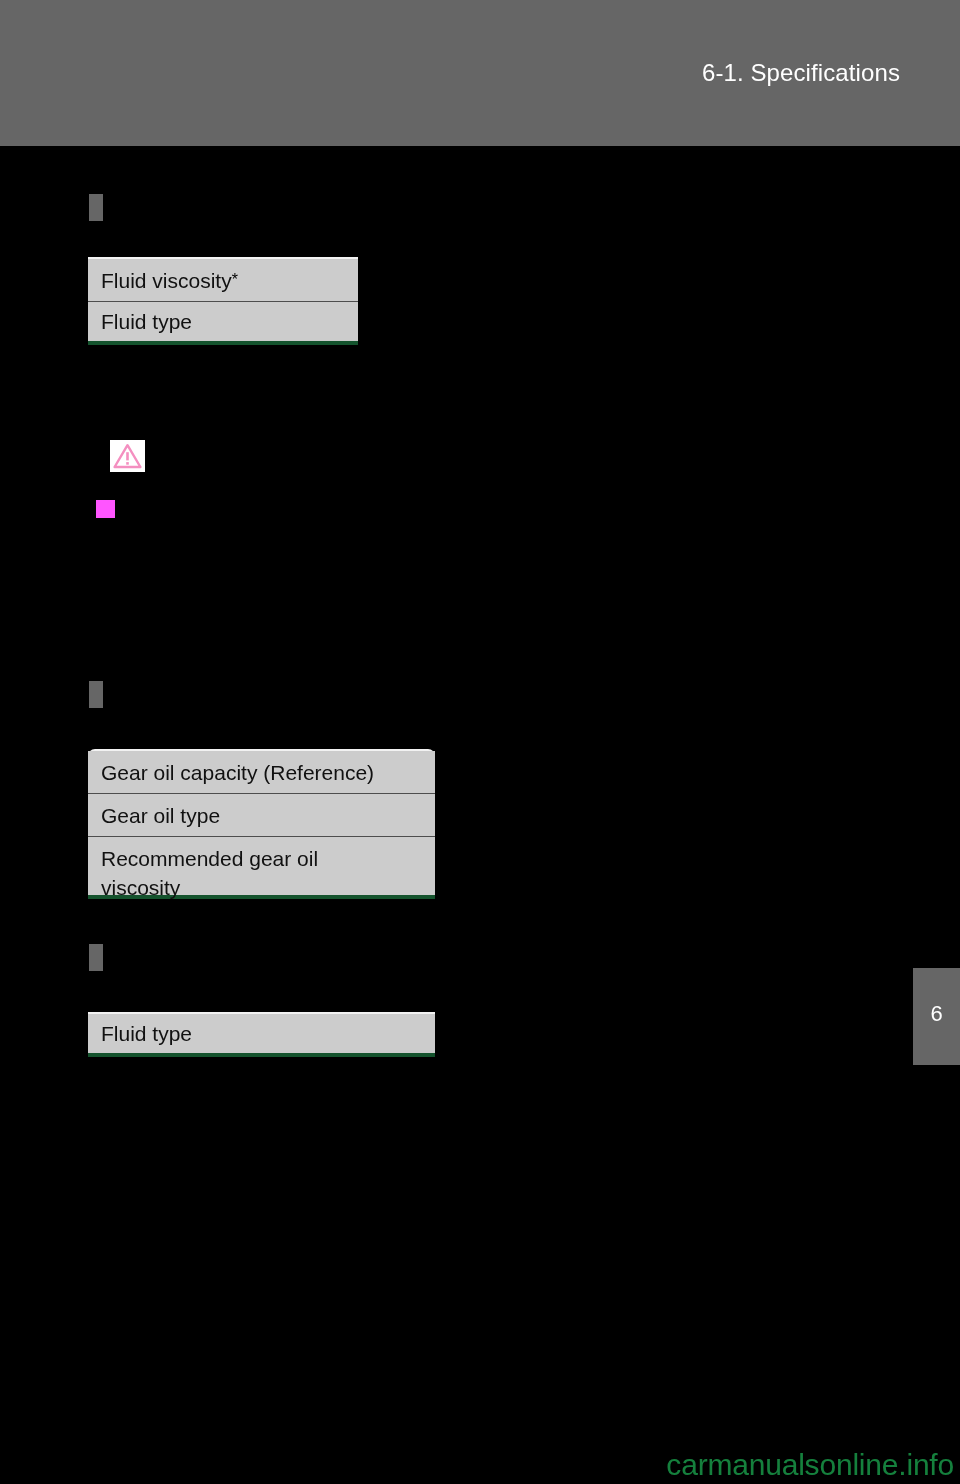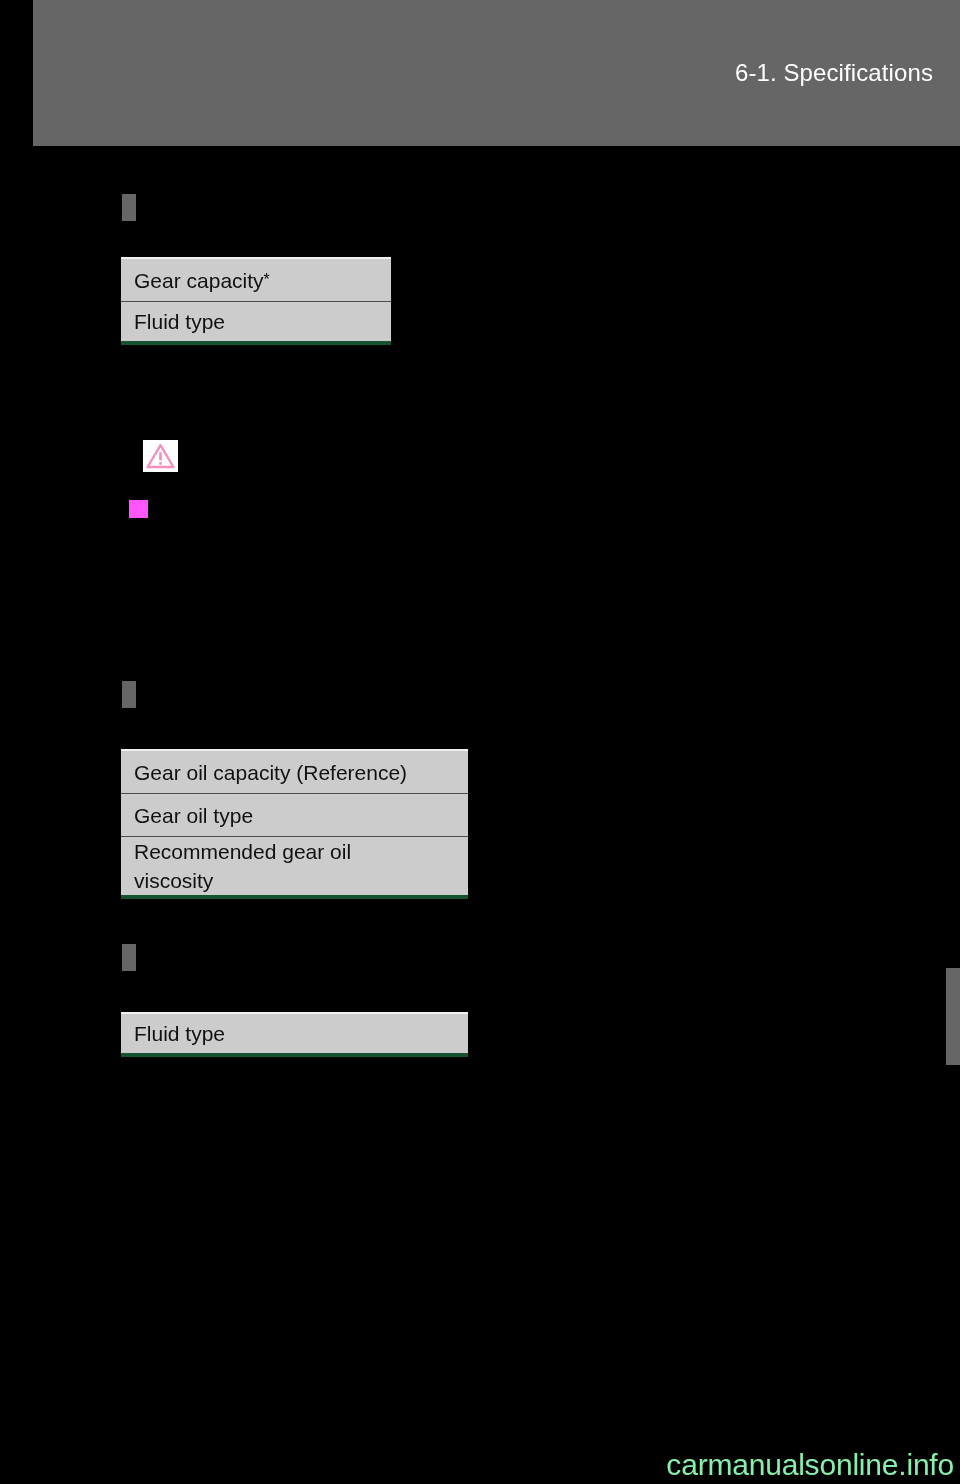--- a/index.html
+++ b/index.html
@@ -14,21 +14,20 @@
     overflow: hidden;
     font-family: "Liberation Sans", sans-serif;
     color: #000000;
   }
 
   
   .page {
     position: absolute;
     inset: 0;
     background: #000000;
-    margin-left: 33px;
   }
 
   
   .header-band {
     position: absolute;
     left: 0;
     top: 0;
     width: 960px;
     height: 146px;
     background: #666666;
@@ -74,24 +73,24 @@
     line-height: 29px;
     color: #111111;
     white-space: pre-line;
   }
 
   
   .table-fluid { left: 88px; top: 257px; width: 270px; }
   .table-fluid .spec-row { height: 43px; }
 
   
-  .table-gear { left: 88px; top: 749px; width: 347px; }
+  .table-gear { left: 88px; top: 749px; width: 347px; border-radius: 7px; }
   .table-gear .row-1 { height: 43px; }
   .table-gear .row-2 { height: 43px; text-align: center; }
-  .table-gear .row-3 { height: 62px; align-items: flex-end; padding-top: 7px; }
+  .table-gear .row-3 { height: 62px; align-items: flex-start; padding-top: 7px; }
 
   
   .table-clutch { left: 88px; top: 1012px; width: 347px; }
   .table-clutch .spec-row { height: 43px; }
 
   
   .warning-icon-box {
     position: absolute;
     left: 110px;
     top: 440px;
@@ -133,39 +132,39 @@
     color: #ffffff;
   }
 
   
   .watermark {
     position: absolute;
     right: 6px;
     bottom: 2px;
     font-size: 30px;
     line-height: 34px;
-    color: #86efac;
+    color: #15803d;
     letter-spacing: -0.2px;
     white-space: nowrap;
   }
 </style>
 </head>
 <body>
 
 <div class="page">
 
   <div class="header-band">
     <div class="header-title">6-1. Specifications</div>
   </div>
 
   <div class="section-marker" style="left:89px; top:194px;"></div>
 
   <div class="spec-table table-fluid">
     <div class="spec-row">
-      <span class="spec-label">Gear capacity</span>
+      <span class="spec-label">Fluid viscosity</span>
         <span class="star">*</span>
     </div>
     <div class="spec-row">
       <span class="spec-label">Fluid type</span>
     </div>
   </div>
 
   <div class="warning-icon-box">
     <svg width="29" height="26" viewBox="0 0 29 26" aria-hidden="true">
       <path d="M14.5 2.2 L27.4 24.0 L1.6 24.0 Z" fill="none" stroke="#f48fc0" stroke-width="2.4" stroke-linejoin="round"></path>

